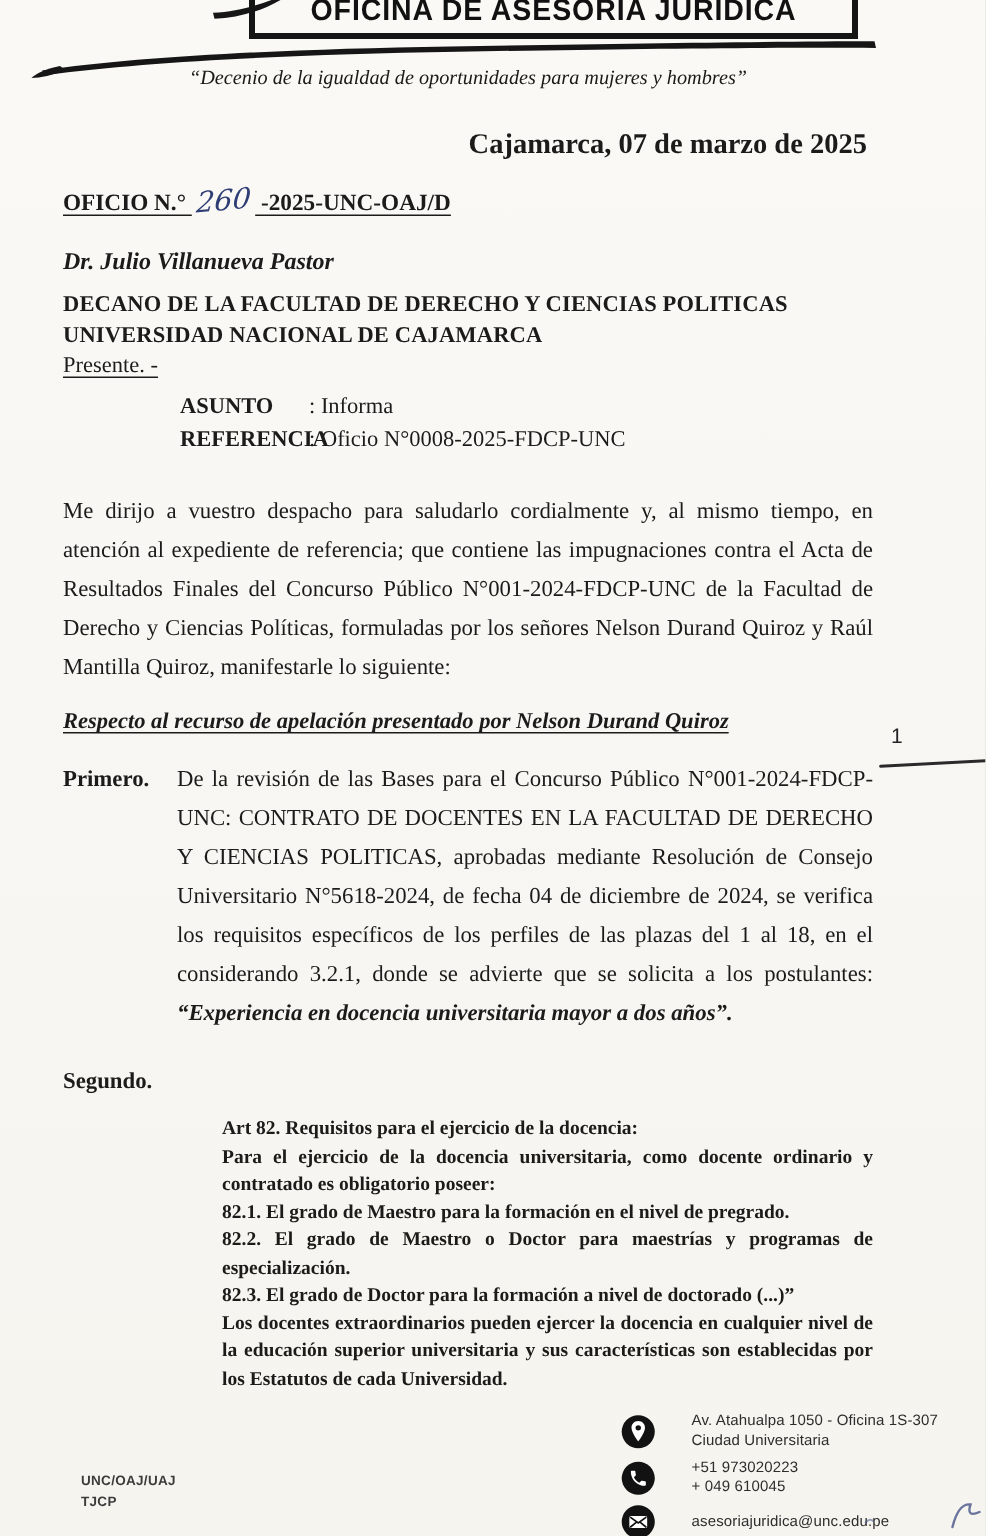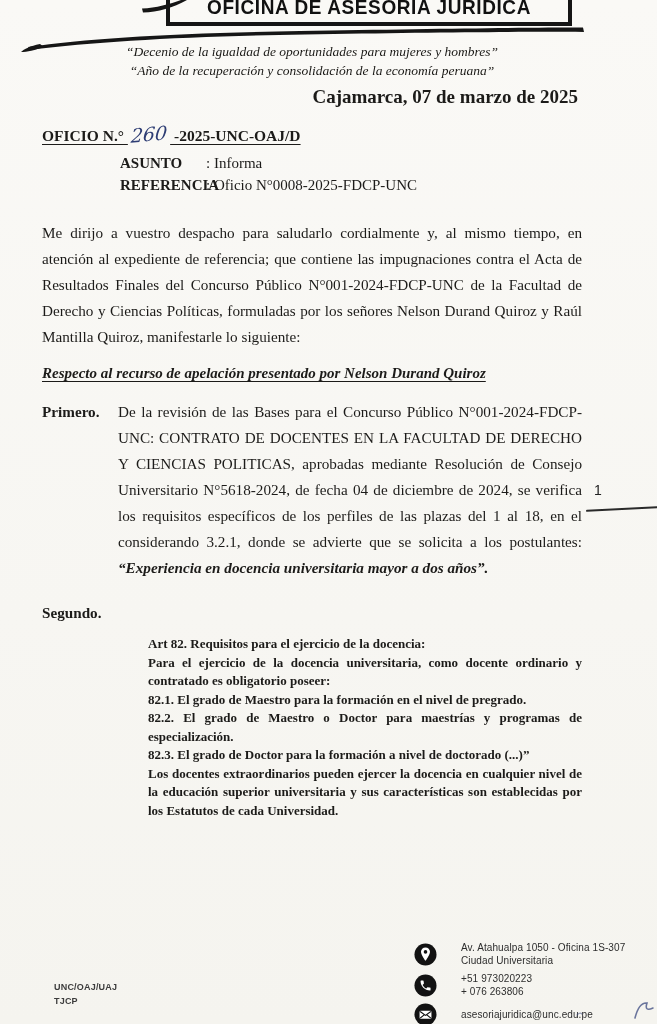--- a/index.html
+++ b/index.html
@@ -73,34 +73,39 @@
     <path d="M 28 47 C 90 38 180 33 300 31 C 420 29 520 27.5 583 27.5 L 584 32 C 520 31.5 420 32.5 305 34.5 C 190 36.5 100 41 30 50 Z" fill="#161616"></path>
     <path d="M 40 44 C 30 46 24 49 21 52 C 27 52 35 50 44 47 Z" fill="#161616"></path>
   </svg>
 
   <div class="header-box">
     <span class="office-title">OFICINA DE ASESORÍA JURÍDICA</span>
   </div>
 
   <div class="mottos">
     <div>“Decenio de la igualdad de oportunidades para mujeres y hombres”</div>
-    <div>“Año de la recuperación y consolidación de la economía peruana”</div>
   </div>
 
   <div class="content">
     <div class="dateline">Cajamarca, 07 de marzo de 2025</div>
 
     <div class="oficio">
       <span class="u">
         <span>OFICIO N.°</span>
         <span class="handwritten">260</span>
         <span>-2025-UNC-OAJ/D</span>
       </span>
     </div>
 
+    <div class="addressee">
+      <div class="addr-name">Dr. Julio Villanueva Pastor</div>
+      <div class="addr-title">DECANO DE LA FACULTAD DE DERECHO Y CIENCIAS POLITICAS</div>
+      <div class="addr-title">UNIVERSIDAD NACIONAL DE CAJAMARCA</div>
+      <div class="presente">Presente. -</div>
+    </div>
 
     <div class="meta">
       <div class="meta-row">
         <span class="meta-label">ASUNTO</span><span>: Informa</span>
       </div>
       <div class="meta-row">
         <span class="meta-label">REFERENCIA</span><span>: Oficio N°0008-2025-FDCP-UNC</span>
       </div>
     </div>
 
@@ -149,21 +154,21 @@
     </div>
     <div class="contact-row">
       <svg class="contact-icon" viewBox="0 0 24 24" xmlns="http://www.w3.org/2000/svg">
         <circle cx="12" cy="12" r="11.5" fill="#121212"></circle>
         <g transform="translate(5.1,5.1) scale(0.58)">
           <path d="M6.62 10.79c1.44 2.83 3.76 5.14 6.59 6.59l2.2-2.2c.27-.27.67-.36 1.02-.24 1.12.37 2.33.57 3.57.57.55 0 1 .45 1 1V20c0 .55-.45 1-1 1-9.39 0-17-7.61-17-17 0-.55.45-1 1-1h3.5c.55 0 1 .45 1 1 0 1.25.2 2.45.57 3.57.11.35.03.74-.25 1.02l-2.2 2.2z" fill="#ffffff"></path>
         </g>
       </svg>
       <div class="contact-text">
         <div>+51 973020223</div>
-        <div>+ 076 263806</div>
+        <div>+ 049 610045</div>
       </div>
     </div>
     <div class="contact-row">
       <svg class="contact-icon" viewBox="0 0 24 24" xmlns="http://www.w3.org/2000/svg">
         <circle cx="12" cy="12" r="11.5" fill="#121212"></circle>
         <rect x="5.8" y="8" width="12.4" height="8.4" rx="1.3" fill="#ffffff"></rect>
         <path d="M6.4 8.8l5.6 4.1 5.6-4.1M6.4 15.8l4.2-3.4M17.6 15.8l-4.2-3.4" stroke="#121212" stroke-width="1.2" fill="none"></path>
       </svg>
       <div class="contact-text">asesoriajuridica@unc.edu.pe</div>
     </div>

